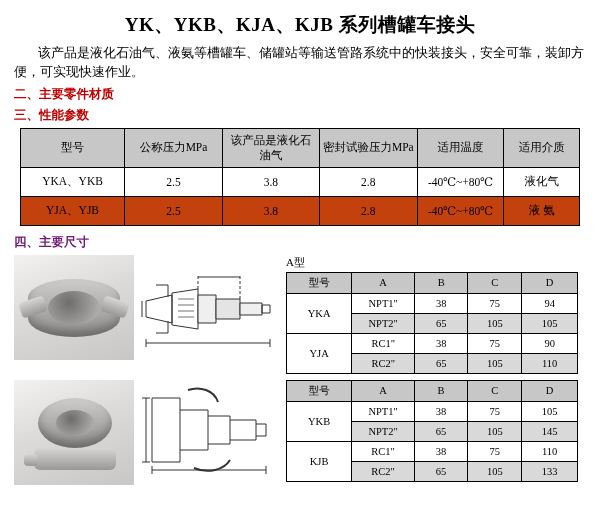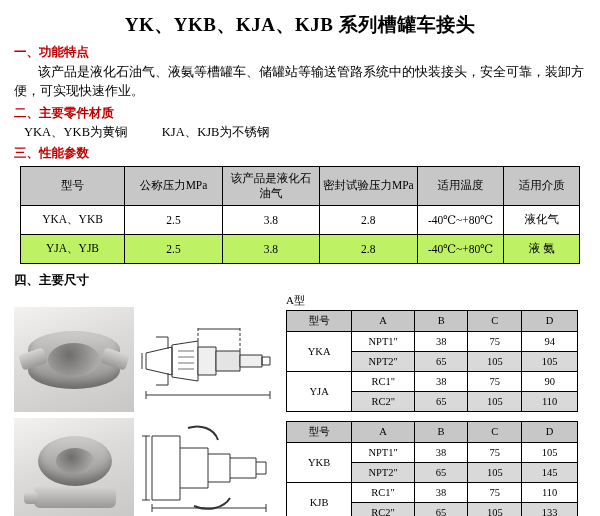--- a/index.html
+++ b/index.html
@@ -69,43 +69,43 @@
     text-align: center;
     padding: 4px 2px;
     height: 20px;
   }
   .spec-table tr.head td {
     background: #c7c7c7;
     font-weight: normal;
     height: 22px;
   }
   .spec-table tr.alt td {
-    background: #bef264;
+    background: #c2410c;
   }
   .col-model { width: 108px; }
   .col-a { width: 103px; }
   .col-b { width: 103px; }
   .col-c { width: 103px; }
   .col-d { width: 84px; margin-left: 13px; }
   .col-e { width: 79px; }
 
   
   .dims-head {
-    color: #000000;
+    color: #701a75;
     font-weight: bold;
     font-size: 12.5px;
     margin: 8px 0 4px 14px;
   }
   .dims-wrap {
     position: relative;
     margin-left: 14px;
   }
   .row-block {
     display: flex;
-    align-items: flex-end;
+    align-items: flex-start;
     margin-bottom: 6px;
   }
   .photo {
     width: 120px;
     height: 105px;
     background: #e8e6e6;
     border: 0;
     position: relative;
     overflow: hidden;
   }
@@ -183,29 +183,23 @@
   .dm-c { width: 54px; }
   .dm-d { width: 56px; }
 </style>
 </head>
 <body>
 
 <div class="page">
 
   <div class="title">YK、YKB、KJA、KJB 系列槽罐车接头</div>
 
-  <div class="sec-head">一、功能特点</div>
   <div class="body-text indent">该产品是液化石油气、液氨等槽罐车、储罐站等输送管路系统中的快装接头，安全可靠，装卸方便，可实现快速作业。</div>
 
   <div class="sec-head">二、主要零件材质</div>
-  <div class="mat-line">
-    <span>YKA、YKB为黄铜</span>
-    <span class="gap"></span>
-    <span>KJA、KJB为不锈钢</span>
-  </div>
 
   <div class="sec-head">三、性能参数</div>
 
   <table class="spec-table">
     <tbody>
         <tr class="head">
       <td class="col-model">型号</td>
       <td class="col-a">公称压力MPa</td>
       <td class="col-b">该产品是液化石油气</td>
       <td class="col-c">密封试验压力MPa</td>

